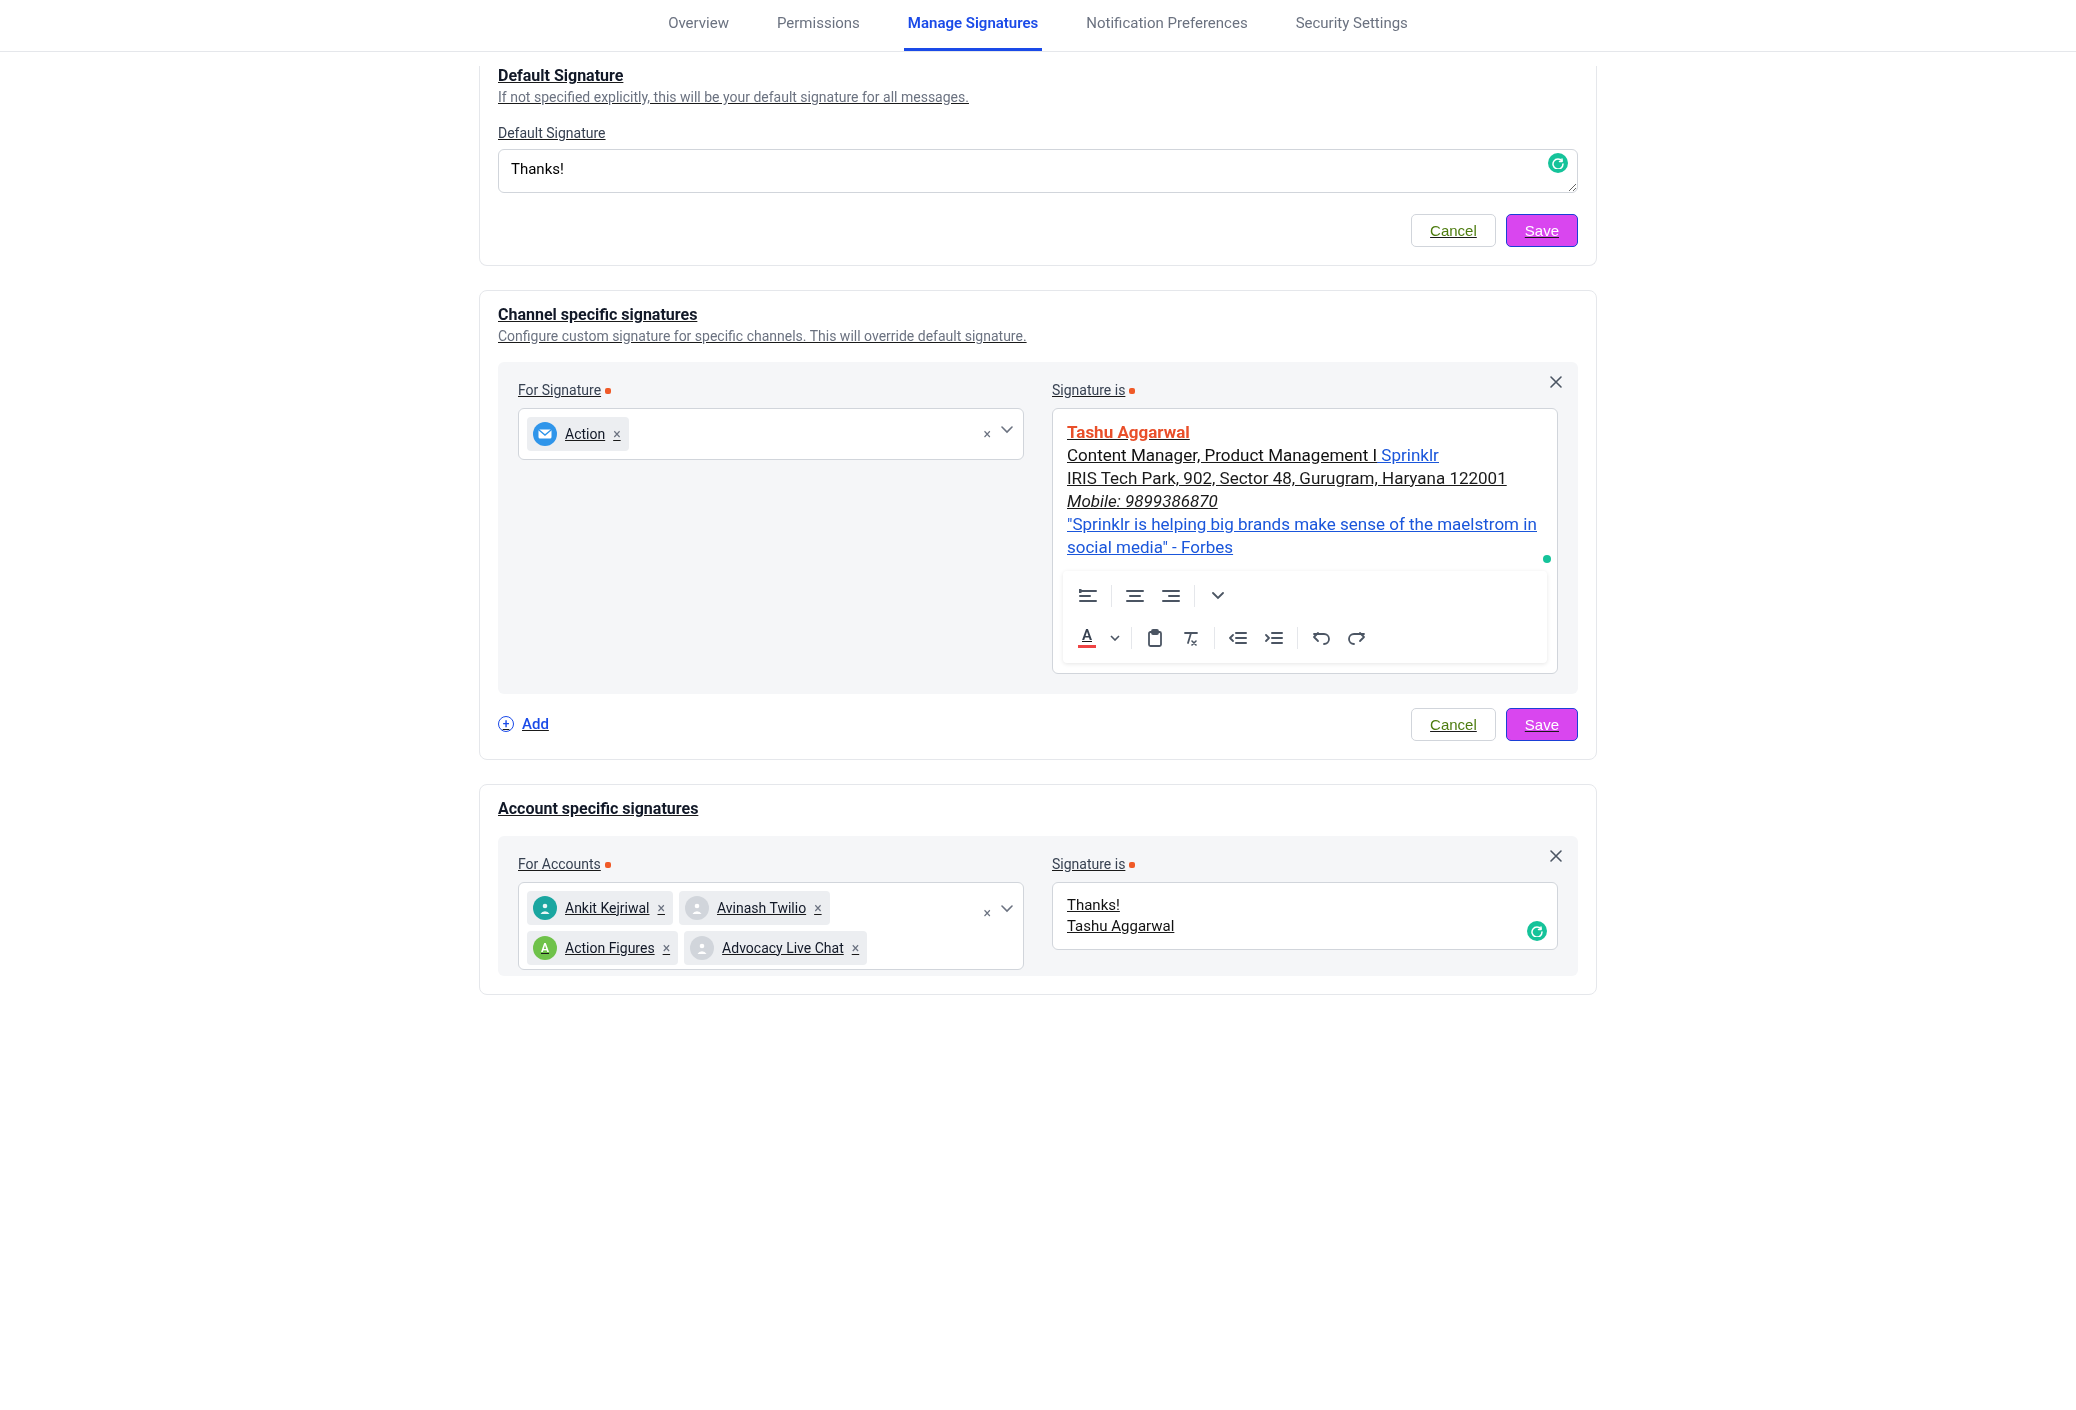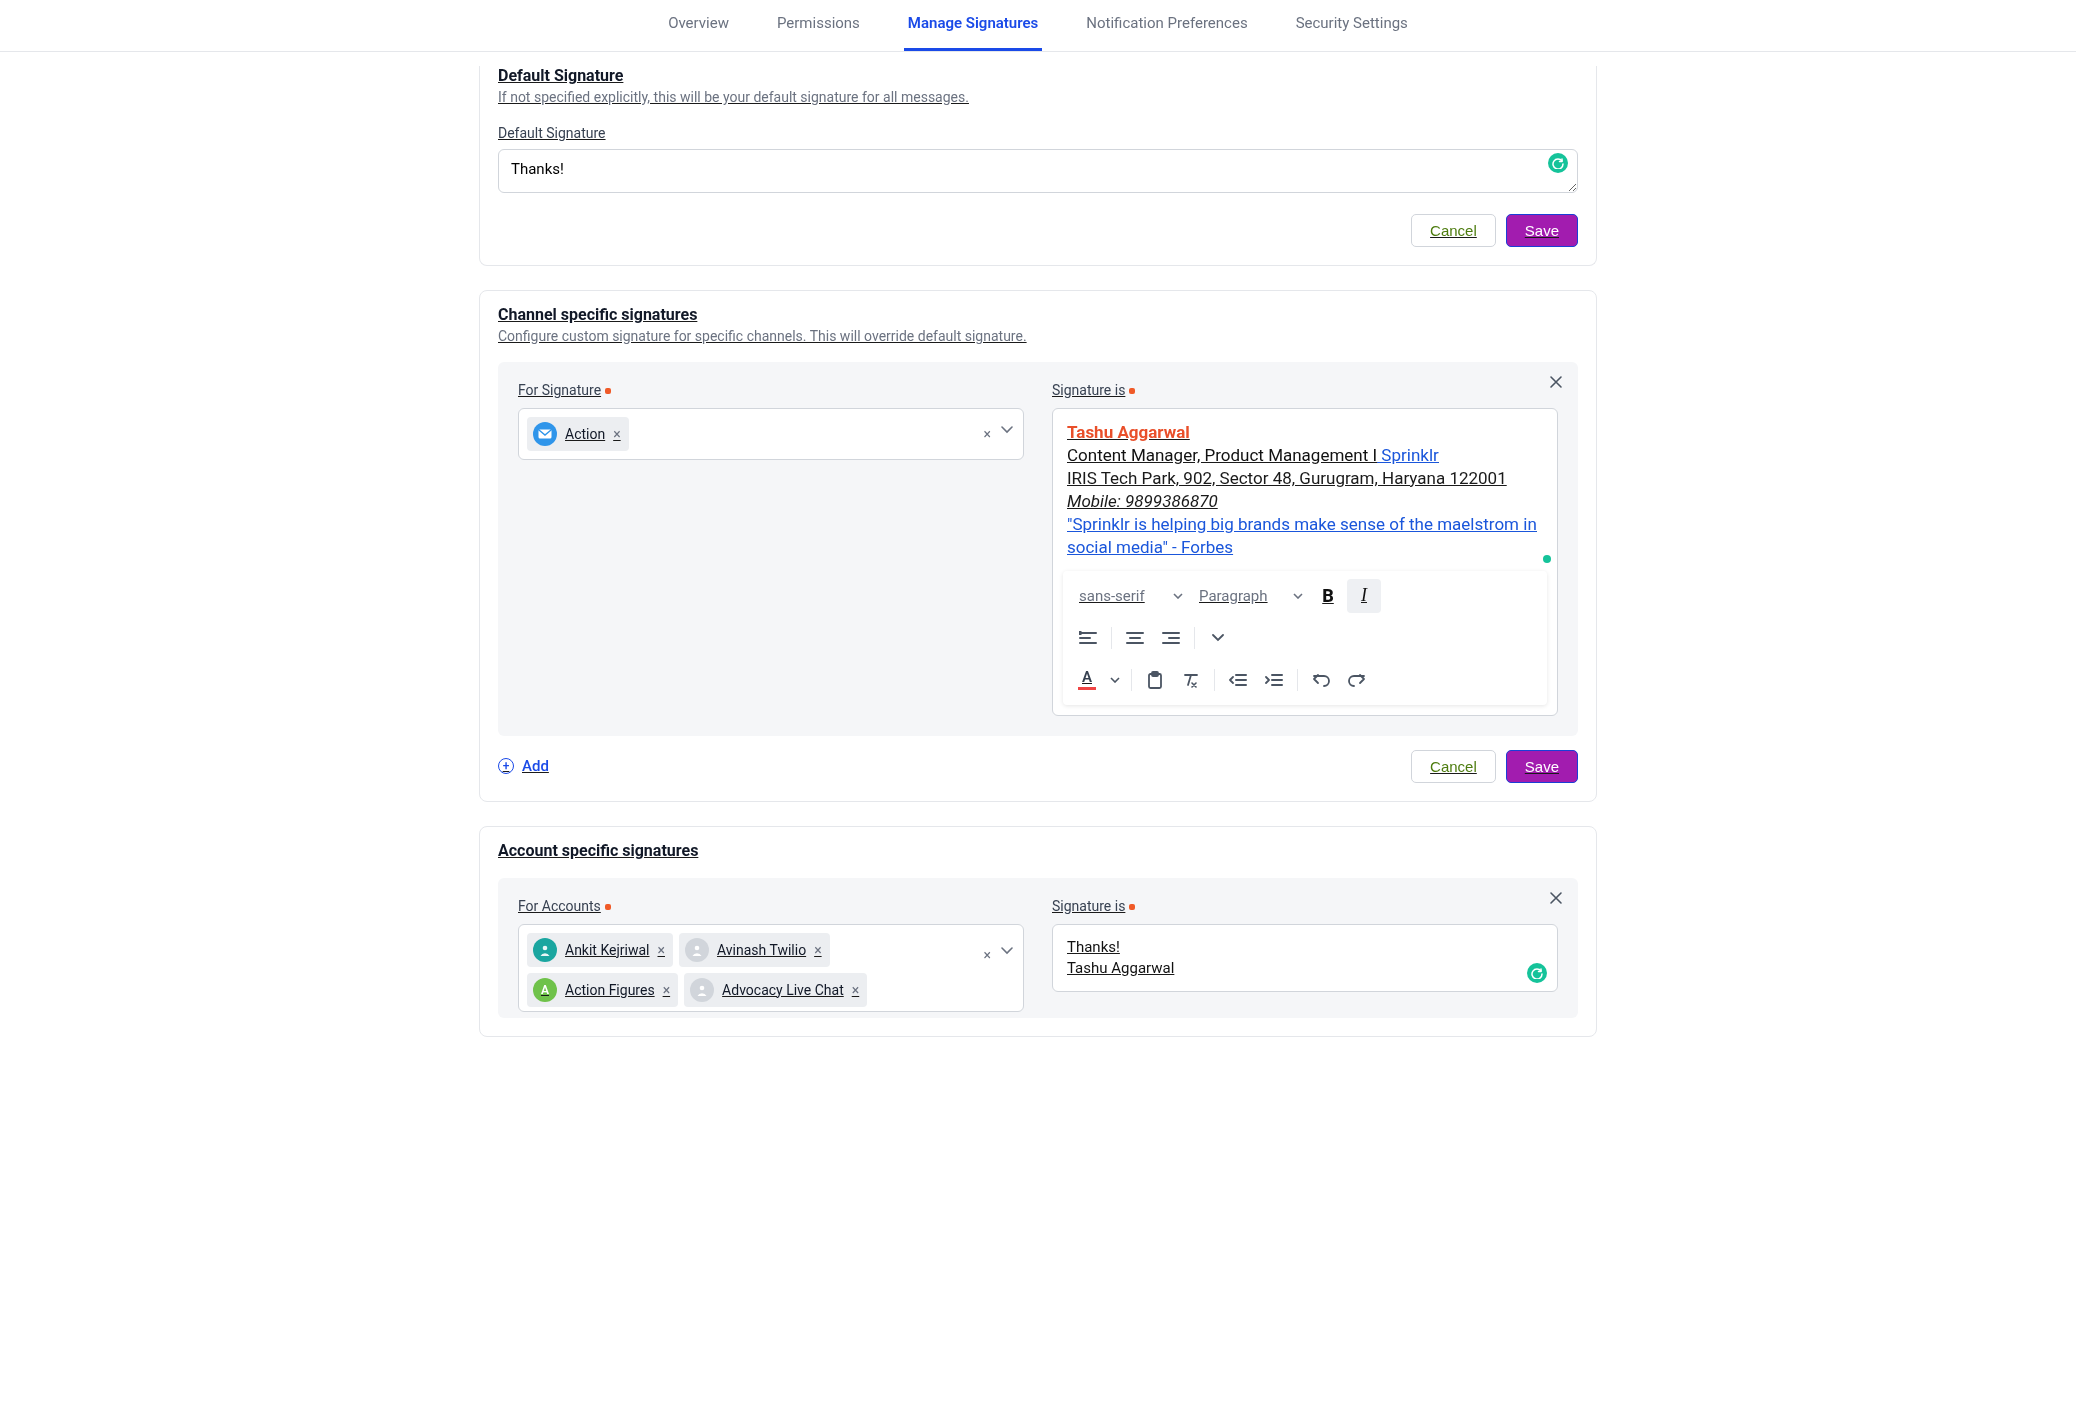--- a/index.html
+++ b/index.html
@@ -105,21 +105,21 @@
       padding: 7px 18px;
       border-radius: 5px;
       font-size: 15px;
       cursor: pointer;
       border: 1px solid #d1d5db;
       background: #fff;
       color: #4d7c0f;
       font-weight: 500;
     }
     .btn.primary {
-      background: #a21caf;
+      background: #d946ef;
       border-color: #1a3fd6;
       color: #fff;
     }
     .gray-panel {
       background: #f5f6f8;
       border-radius: 6px;
       padding: 20px;
       margin-top: 18px;
       display: flex;
       gap: 28px;
@@ -336,40 +336,20 @@
               <span>Content Manager, Product Management I</span><span class="sig-link"> Sprinklr</span>
             </div>
             <div>IRIS Tech Park, 902, Sector 48, Gurugram, Haryana 122001</div>
             <div class="sig-italic">Mobile: 9899386870</div>
             <div><span class="sig-link">"Sprinklr is helping big brands make sense of the maelstrom in social media" - Forbes</span></div>
             <div class="green-dot"></div>
           </div>
 
           <div class="toolbar">
             <div class="tb-row">
-              <div class="tb-select">
-                <span>sans-serif</span>
-                <span class="chev">
-                  <svg width="10" height="6" viewBox="0 0 10 6">
-                      <path d="M1 1 L5 5 L9 1" fill="none" stroke="#6b7280" stroke-width="1.6"></path>
-                    </svg>
-                </span>
-              </div>
-              <div class="tb-select">
-                <span>Paragraph</span>
-                <span class="chev">
-                  <svg width="10" height="6" viewBox="0 0 10 6">
-                      <path d="M1 1 L5 5 L9 1" fill="none" stroke="#6b7280" stroke-width="1.6"></path>
-                    </svg>
-                </span>
-              </div>
-              <div class="tb-btn bold">B</div>
-              <div class="tb-btn italic">I</div>
-            </div>
-            <div class="tb-row">
               <div class="tb-btn">
                 <svg width="18" height="14" viewBox="0 0 18 14">
                     <path d="M1 2 H17 M1 7 H11 M1 12 H17" stroke="#4b5563" stroke-width="2" stroke-linecap="round"></path>
                     <rect x="0" y="0" width="2.5" height="4" fill="#4b5563"></rect>
                   </svg>
               </div>
               <div class="tb-sep"></div>
               <div class="tb-btn">
                 <svg width="18" height="14" viewBox="0 0 18 14">
                     <path d="M1 2 H17 M4 7 H14 M1 12 H17" stroke="#4b5563" stroke-width="2" stroke-linecap="round"></path>

